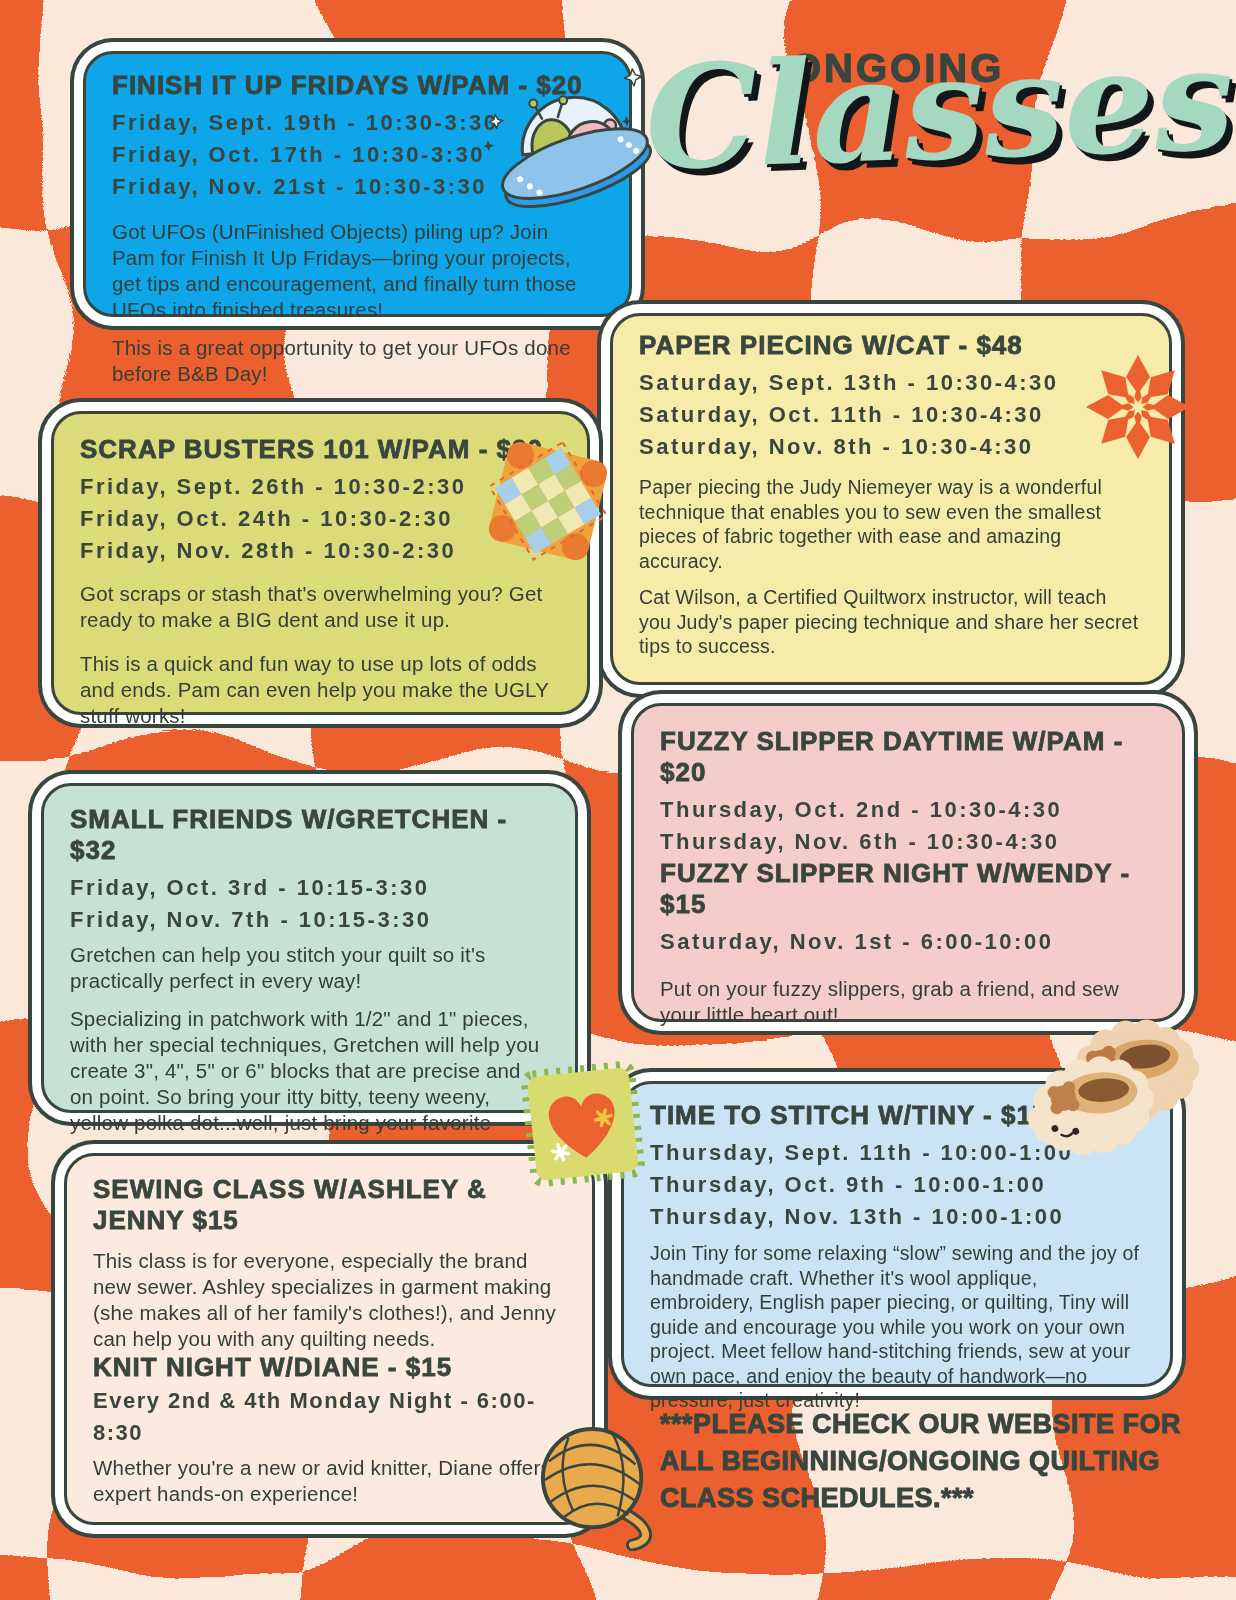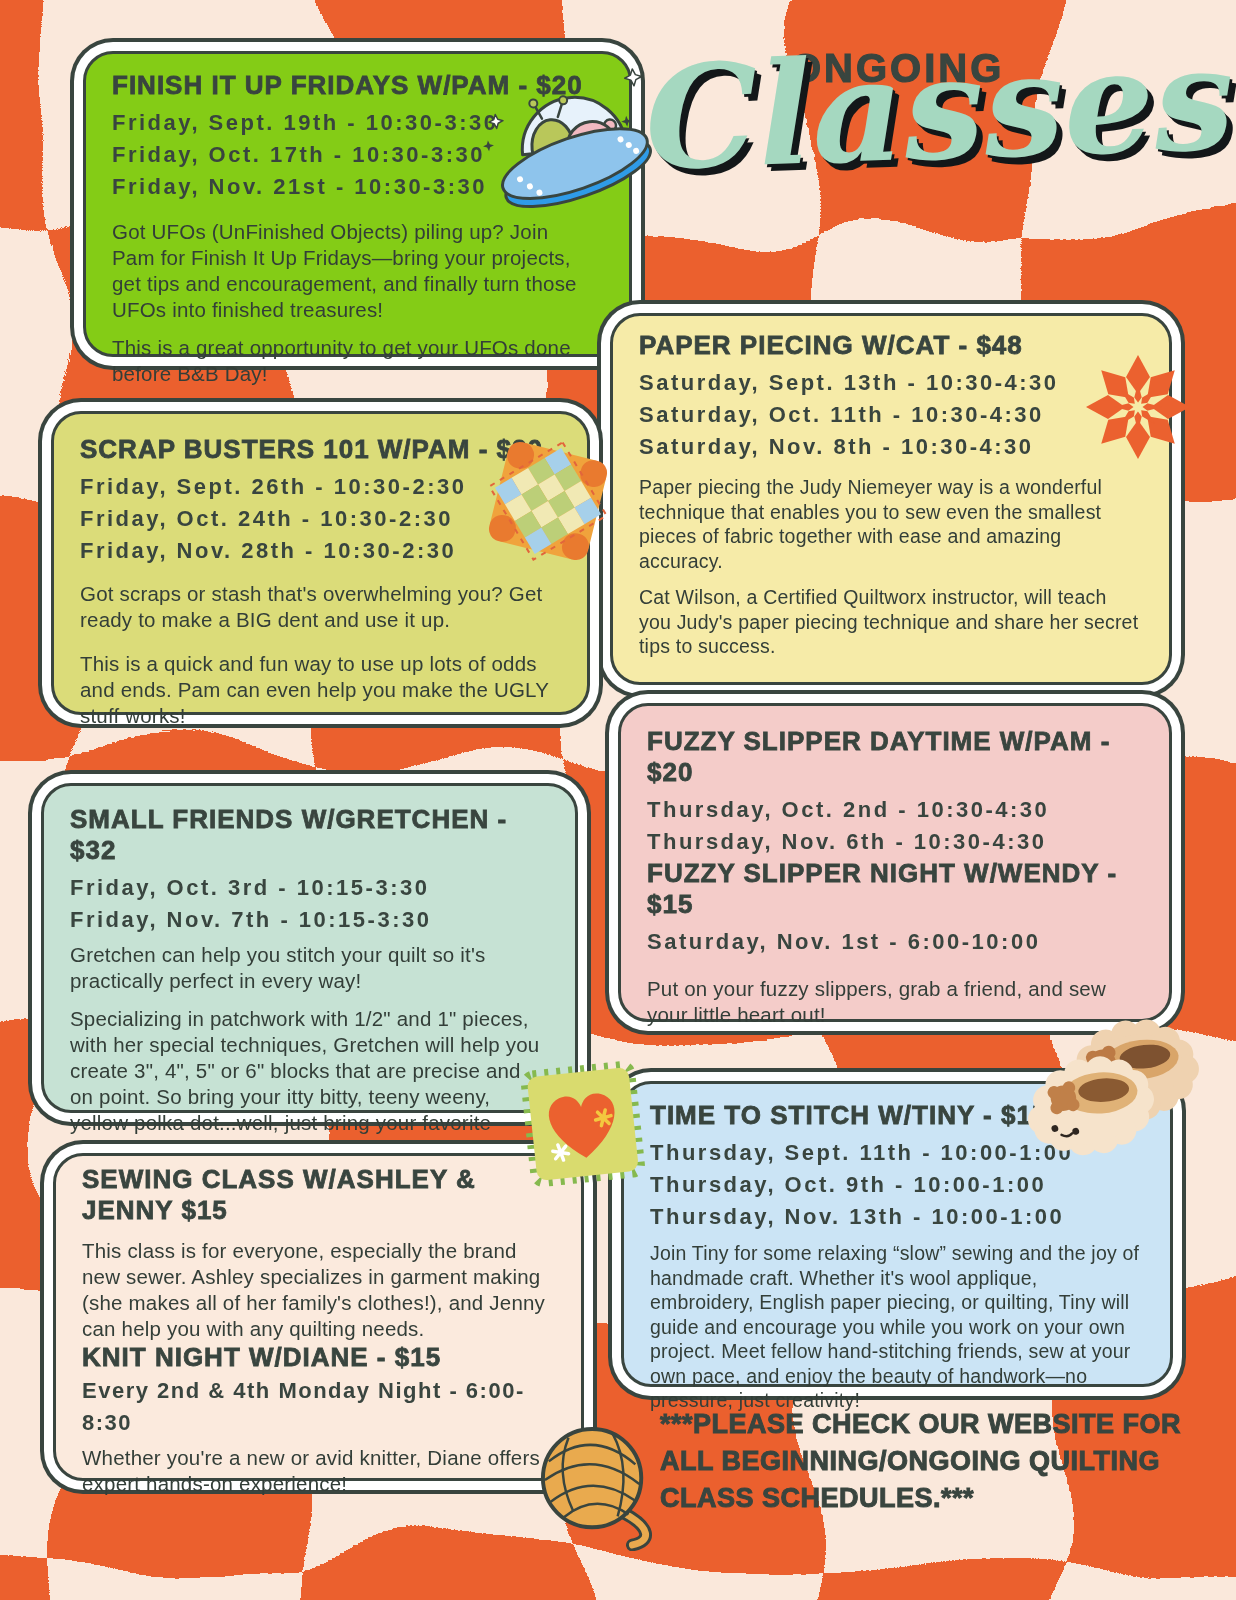--- a/index.html
+++ b/index.html
@@ -72,21 +72,21 @@
     </defs>
     <rect width="1236" height="1600" fill="#FAE8DB"></rect>
     <g filter="url(#warp)">
       <rect x="-300" y="-300" width="1900" height="2300" fill="url(#chk)"></rect>
     </g>
   </svg>
 
   <div class="kicker">ONGOING</div>
   <div class="script">Classes</div>
 
-  <div class="card" style="left:83px; top:51px; width:549px; height:306px; background:#84cc16;">
+  <div class="card" style="left:83px; top:51px; width:549px; height:266px; background:#0ea5e9;">
     <h3>FINISH IT UP FRIDAYS W/PAM - $20</h3>
     <p class="date">Friday, Sept. 19th - 10:30-3:30</p>
     <p class="date">Friday, Oct. 17th - 10:30-3:30</p>
     <p class="date">Friday, Nov. 21st - 10:30-3:30</p>
     <p class="body" style="margin-top:16px; max-width:470px;">Got UFOs (UnFinished Objects) piling up? Join Pam for Finish It Up Fridays—bring your projects, get tips and encouragement, and finally turn those UFOs into finished treasures!</p>
     <p class="body">This is a great opportunity to get your UFOs done before B&amp;B Day!</p>
   </div>
 
   <div class="card" style="left:610px; top:313px; width:562px; height:372px; background:#F6EBA8; padding-top:14px;">
     <h3>PAPER PIECING W/CAT - $48</h3>
@@ -107,30 +107,30 @@
   </div>
 
   <div class="card" style="left:41px; top:783px; width:537px; height:330px; background:#C6E2D4; padding-top:18px;">
     <h3>SMALL FRIENDS W/GRETCHEN - $32</h3>
     <p class="date">Friday, Oct. 3rd - 10:15-3:30</p>
     <p class="date">Friday, Nov. 7th - 10:15-3:30</p>
     <p class="body" style="margin-top:6px;">Gretchen can help you stitch your quilt so it's practically perfect in every way!</p>
     <p class="body">Specializing in patchwork with 1/2" and 1" pieces, with her special techniques, Gretchen will help you create 3", 4", 5" or 6" blocks that are precise and on point. So bring your itty bitty, teeny weeny, yellow polka dot...well, just bring your favorite scraps!</p>
   </div>
 
-  <div class="card" style="left:618px; top:703px; width:554px; height:319px; background:#F4CCC9; padding-top:20px;">
+  <div class="card" style="left:631px; top:703px; width:554px; height:319px; background:#F4CCC9; padding-top:20px;">
     <h3>FUZZY SLIPPER DAYTIME W/PAM - $20</h3>
     <p class="date">Thursday, Oct. 2nd - 10:30-4:30</p>
     <p class="date">Thursday, Nov. 6th - 10:30-4:30</p>
     <h3 class="sub">FUZZY SLIPPER NIGHT W/WENDY - $15</h3>
     <p class="date">Saturday, Nov. 1st - 6:00-10:00</p>
     <p class="body" style="margin-top:18px; max-width:470px;">Put on your fuzzy slippers, grab a friend, and sew your little heart out!</p>
   </div>
 
-  <div class="card" style="left:53px; top:1153px; width:531px; height:328px; background:#FBEADD; padding-top:8px;">
+  <div class="card" style="left:64px; top:1153px; width:531px; height:372px; background:#FBEADD; padding-top:18px;">
     <h3 style="margin-bottom:2px;">SEWING CLASS W/ASHLEY &amp; JENNY $15</h3>
     <p class="body">This class is for everyone, especially the brand new sewer. Ashley specializes in garment making (she makes all of her family's clothes!), and Jenny can help you with any quilting needs.</p>
     <h3 class="sub" style="margin-bottom:2px;">KNIT NIGHT W/DIANE - $15</h3>
     <p class="date" style="letter-spacing:1.5px;">Every 2nd &amp; 4th Monday Night - 6:00-8:30</p>
     <p class="body" style="margin-top:6px;">Whether you're a new or avid knitter, Diane offers expert hands-on experience!</p>
   </div>
 
   <div class="card" style="left:621px; top:1081px; width:552px; height:306px; background:#CBE4F5; padding-top:16px;">
     <h3>TIME TO STITCH W/TINY - $15</h3>
     <p class="date">Thursday, Sept. 11th - 10:00-1:00</p>

